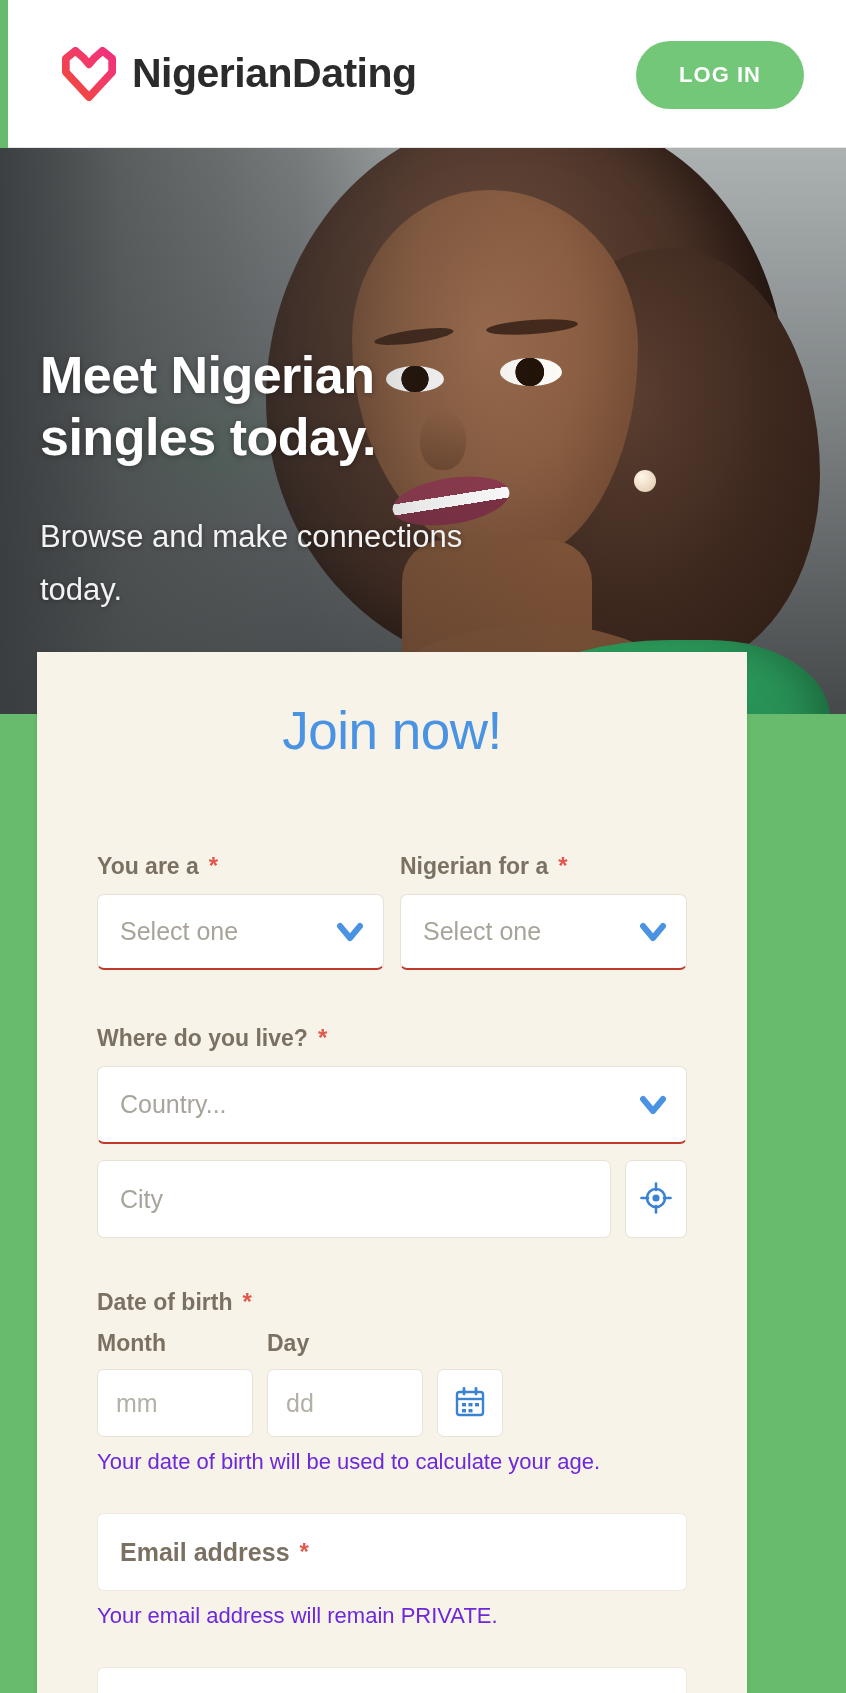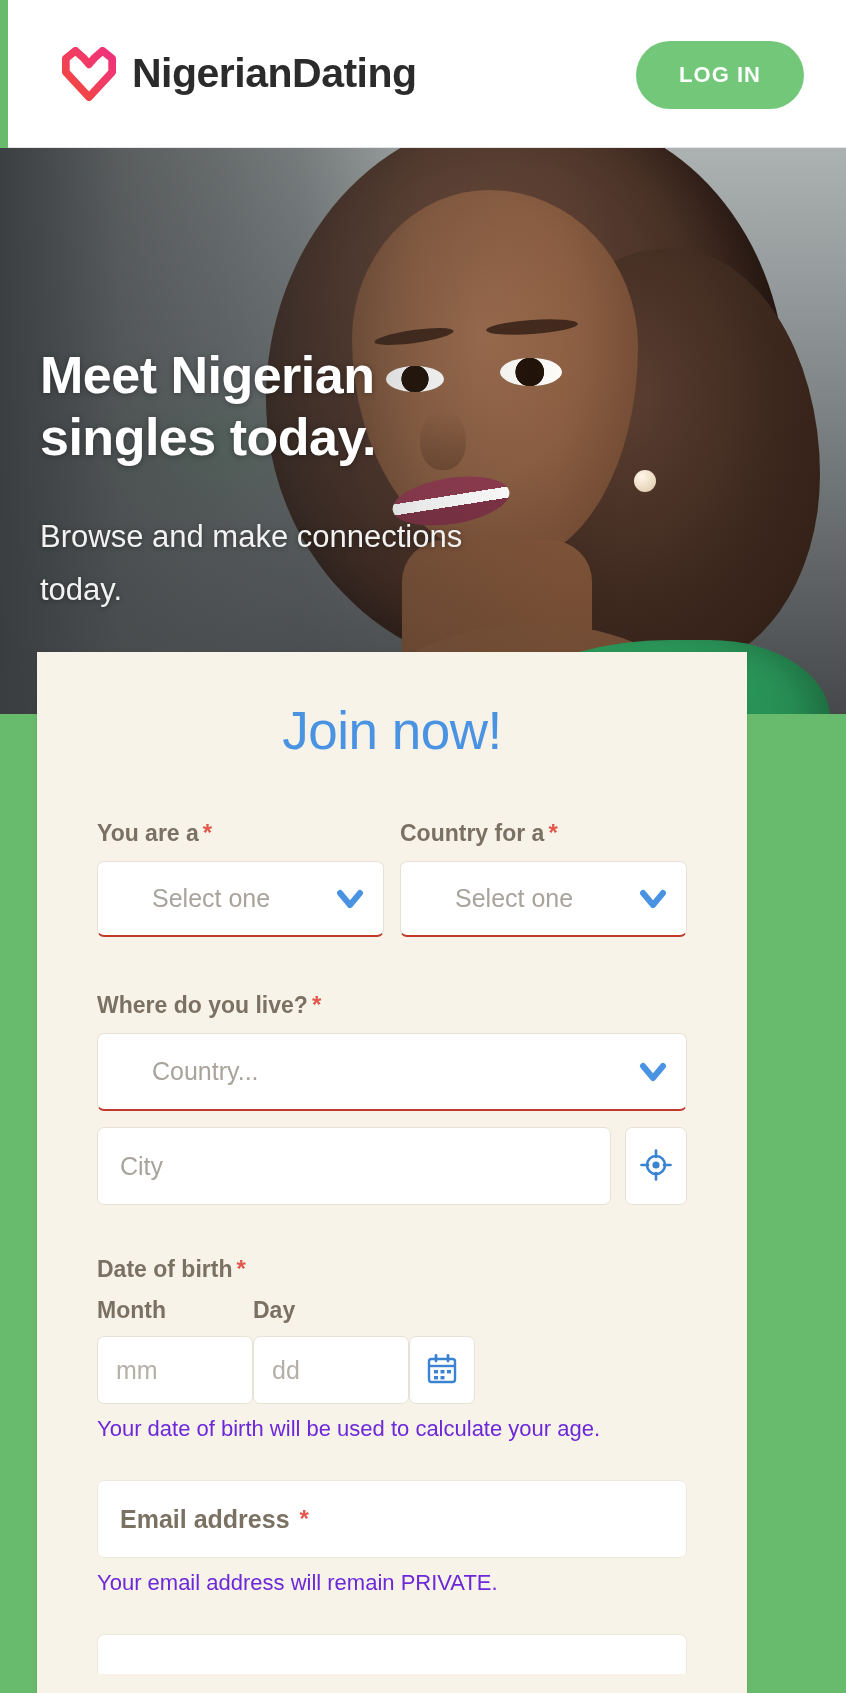--- a/index.html
+++ b/index.html
@@ -203,21 +203,22 @@
     letter-spacing: -0.5px;
   }
 
   .field-label {
     font-size: 23px;
     font-weight: bold;
     color: #7b7163;
     margin-bottom: 14px;
     display: flex;
     align-items: flex-end;
-    gap: 4px;
+    gap: 10px;
+    margin-top: 33px;
   }
   .req { color: #e2574c; font-size: 24px; font-weight: bold; }
 
   .row2 {
     display: flex;
     gap: 16px;
     padding: 0 60px;
     margin-top: 58px;
   }
   .col { flex: 1 1 0; min-width: 0; }
@@ -233,21 +234,20 @@
     align-items: center;
     padding: 0 56px 0 22px;
     cursor: pointer;
   }
   .sel-text {
     font-size: 25px;
     color: #a8a49c;
     white-space: nowrap;
     overflow: hidden;
     text-overflow: ellipsis;
-    margin-left: 32px;
   }
   .chev {
     position: absolute;
     right: 18px;
     top: 50%;
     transform: translateY(-50%);
     width: 30px; height: 30px;
   }
 
   .block { padding: 0 60px; }
@@ -294,20 +294,21 @@
     display: flex;
     align-items: center;
     justify-content: center;
     cursor: pointer;
     padding: 0;
   }
 
   .dob-block { margin-top: 50px; }
   .dob-cols {
     display: flex;
+    gap: 14px;
     margin-top: 0;
   }
   .dob-col-m { width: 156px; }
   .dob-col-d { width: 156px; }
   .dob-col-y { width: 176px; }
   .sub-label {
     font-size: 23px;
     font-weight: bold;
     color: #7b7163;
     margin-bottom: 12px;
@@ -433,21 +434,21 @@
           <span class="chev">
             <svg viewBox="0 0 30 30" width="30" height="30">
               <path d="M5 9 L15 21 L25 9" fill="none" stroke="#4a93e3" stroke-width="6" stroke-linecap="round" stroke-linejoin="round"></path>
             </svg>
           </span>
         </div>
       </div>
 
       <div class="col">
         <div class="field-label">
-          <span>Country for a</span>
+          <span>Nigerian for a</span>
           <span class="req">*</span>
         </div>
         <div class="sel">
           <span class="sel-text">Select one</span>
           <span class="chev">
             <svg viewBox="0 0 30 30" width="30" height="30">
               <path d="M5 9 L15 21 L25 9" fill="none" stroke="#4a93e3" stroke-width="6" stroke-linecap="round" stroke-linejoin="round"></path>
             </svg>
           </span>
         </div>

